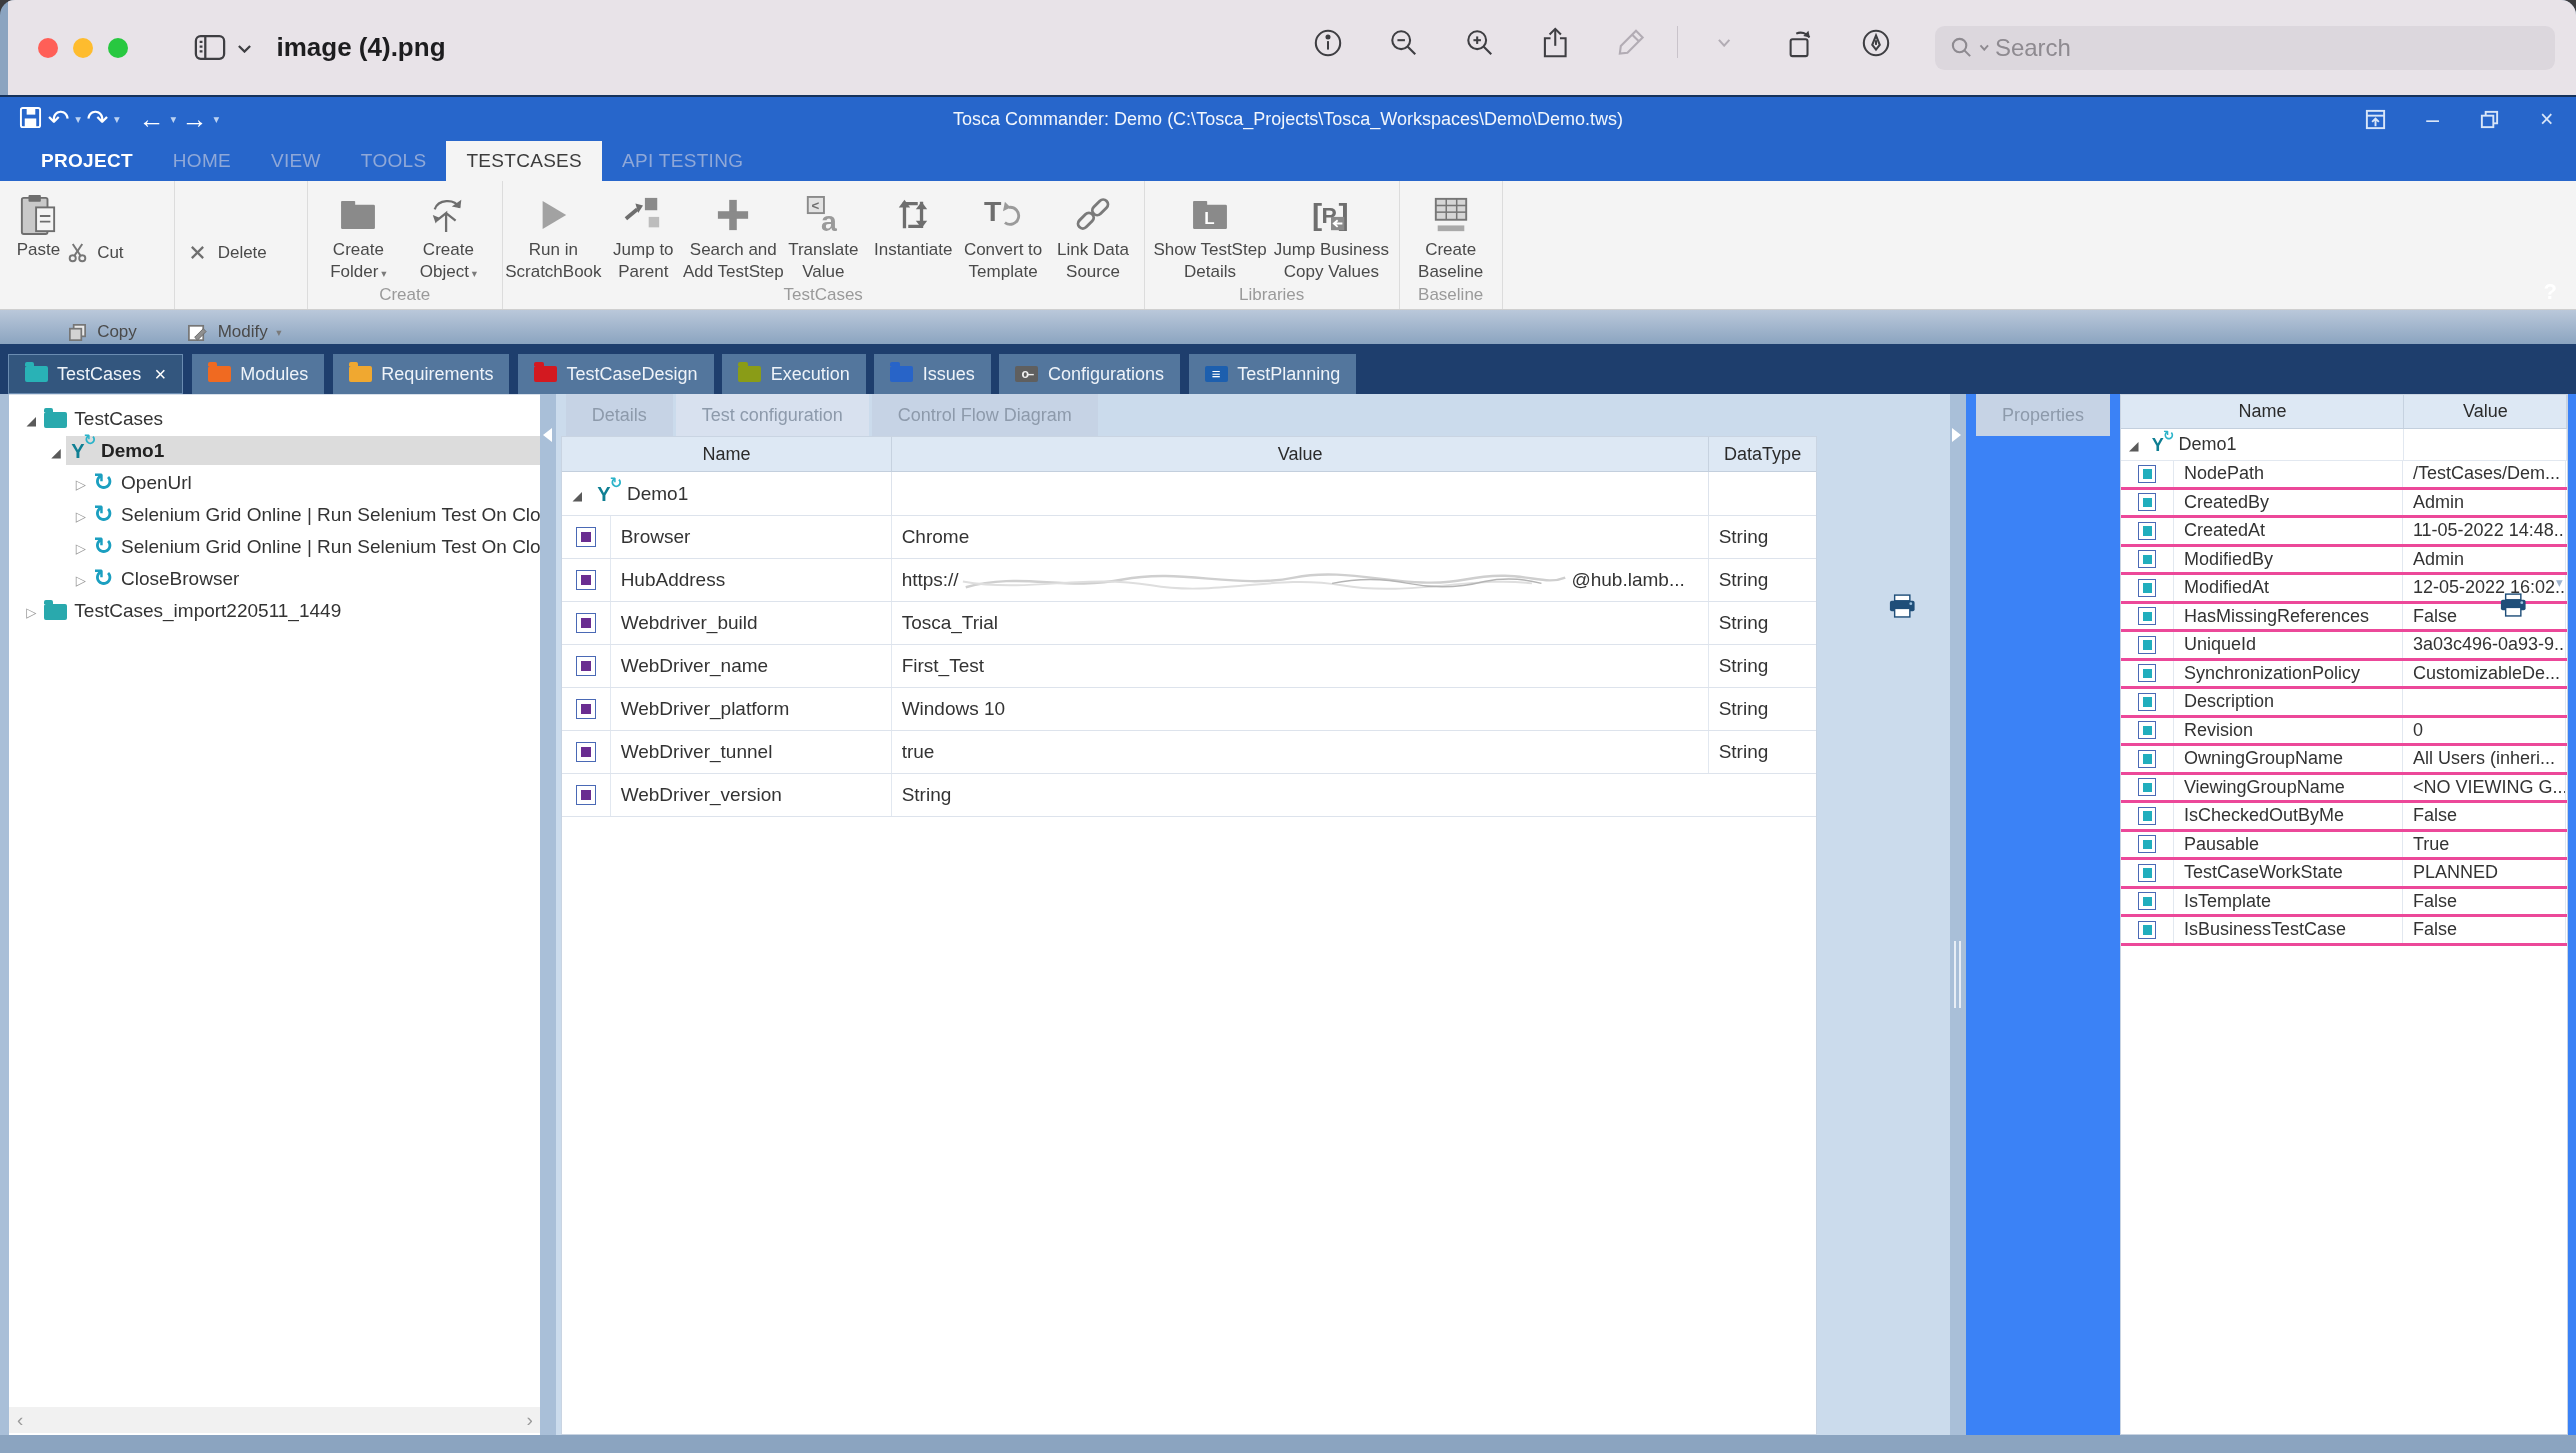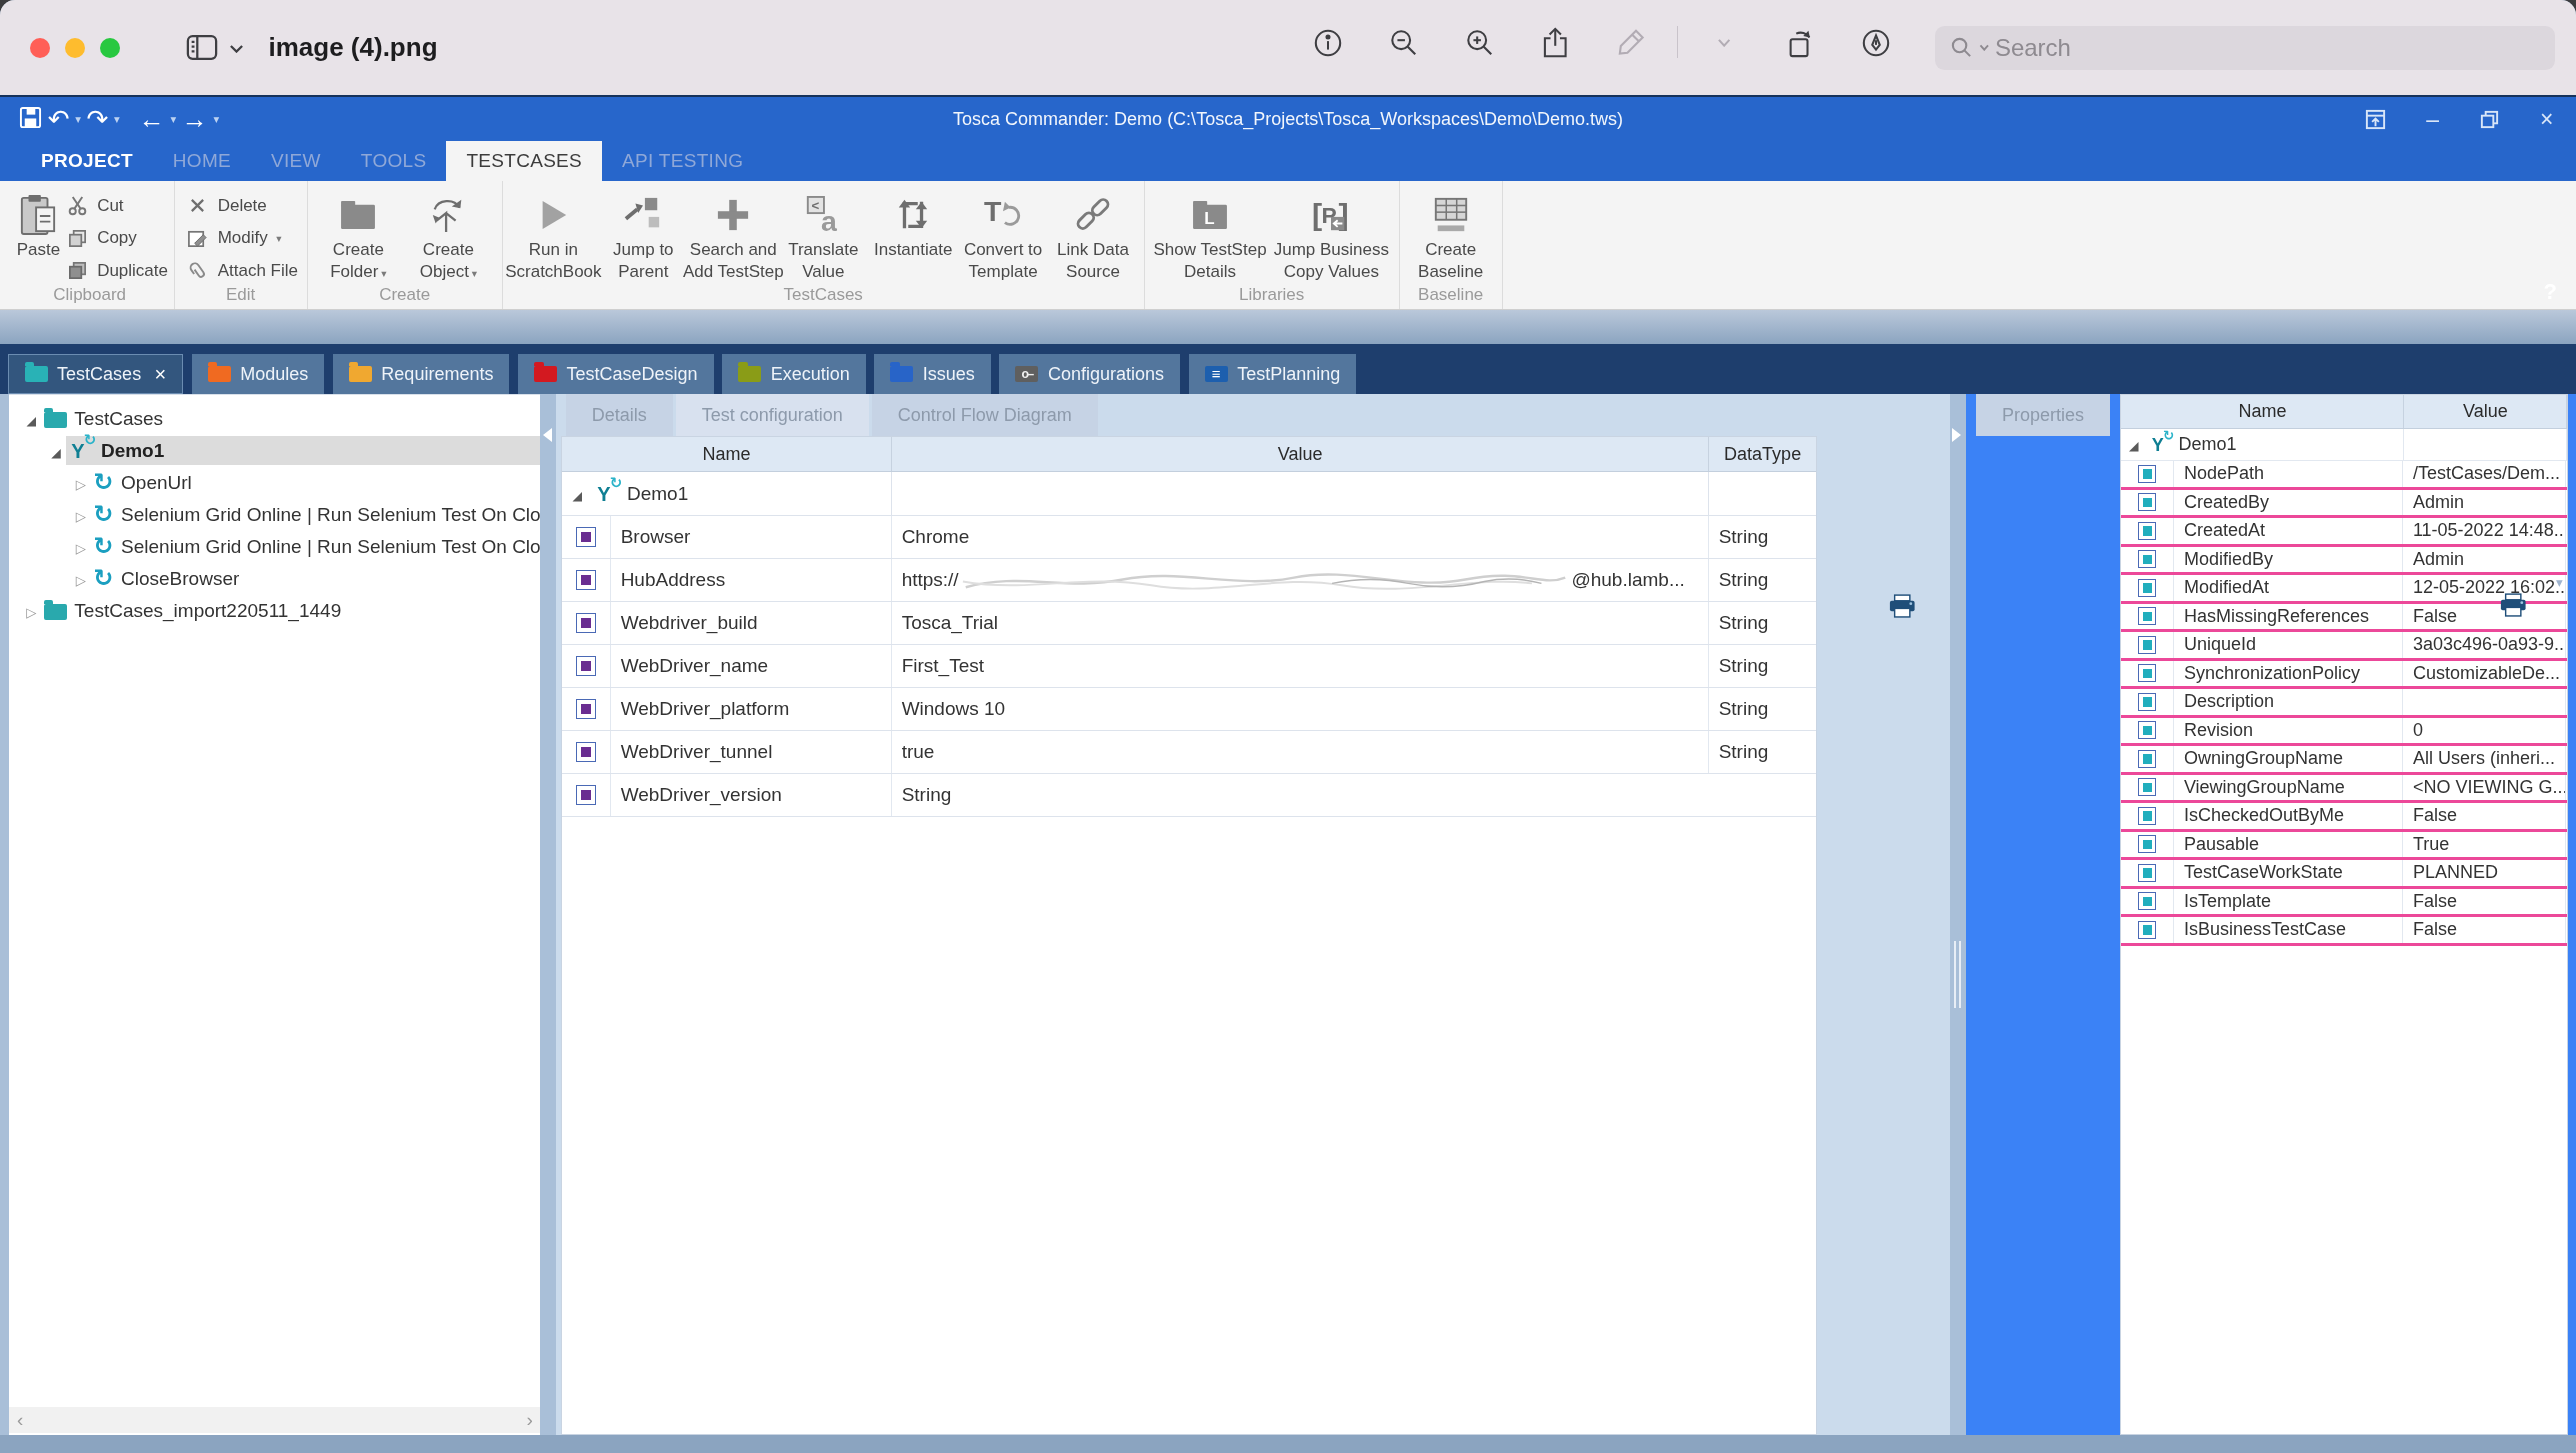--- a/index.html
+++ b/index.html
@@ -1,19 +1,19 @@
 <!DOCTYPE html>
 <html style="font-size:15px"><head>
 <meta charset="utf-8">
 <style>
   * { margin:0; padding:0; box-sizing:border-box; }
   html,body { background:#3c3c3e; }
   body { font-family:"Liberation Sans","DejaVu Sans",sans-serif; }
   .screen { position:relative; width:2576px; height:1454px; background:#8ba4c0;
-            border-radius:15px 15px 0 0; overflow:hidden; }
+            border-radius:15px 15px 0 0; overflow:hidden;padding-left:8px; }
 
   
   .macbar { position:relative; height:95px; background:#e8e3e8; display:flex; align-items:center; }
   .traffic { display:flex; gap:15px; margin-left:30px; }
   .tl { width:20px; height:20px; border-radius:50%; }
   .tl-red{ background:#ff5f57; } .tl-yellow{ background:#febc2e; } .tl-green{ background:#28c840; }
   .mac-sidebar { margin-left:65px; display:flex; align-items:center; gap:9.5px; color:#3e3e42; }
   .mac-title { margin-left:25px; font-size:26px; font-weight:700; color:#1d1d1f; }
   .mac-tools { margin-left:auto; display:flex; gap:42px; margin-right:21px; color:#3e3e42; }
   .mtool { display:flex; align-items:center; justify-content:center; width:34px; height:34px; }
@@ -47,21 +47,21 @@
   
   .ribbon { height:129px; background:#f4f4f4; border-bottom:1px solid #cfcfcf; display:flex; padding-left:5.7px; }
   .rgroup { position:relative; display:flex; flex-direction:column; border-right:1px solid #dcdcdc; padding:5.7px 5.7px 0 5.7px; }
   .rgroup-items { flex:1; display:flex; align-items:flex-start; }
   .rgroup-label { text-align:center; font-size:17px; color:#9a9a9a; padding:1.9px 0 3.8px 0; }
   .bigbtn { width:90px; display:flex; flex-direction:column; align-items:center; padding-top:3.8px; }
   .bigbtn .bicon { height:49px; display:flex; align-items:center; justify-content:center; }
   .bigbtn .bl { font-size:17px; color:#4a4a4a; line-height:1.25; text-align:center; white-space:nowrap; }
   .bigbtn .caret { font-size:10.5px; color:#7a7a7a; margin-left:2.9px; }
   .smallstack { display:flex; flex-direction:column; gap:9.5px; padding-top:7.6px; }
-  .smallbtn { display:flex; align-items:center; gap:8.6px; font-size:17px; color:#4a4a4a; white-space:nowrap; }
+  .smallbtn { display:flex; align-items:center; gap:8.6px; font-size:17px; color:#4a4a4a; white-space:nowrap;margin-top:47px; }
   .smallbtn .sicon { width:23px; height:23px; display:flex; align-items:center; justify-content:center; color:#767676; }
   .ribbon svg { display:block; }
 
   
   .strip { height:34px; background:linear-gradient(#bac8da,#8ba4c0); }
 
   
   .doctabs { height:50px; background:#1e3e6d; display:flex; align-items:flex-end; padding-left:7.6px; position:relative; }
   .wtab { height:40px; background:#53769d; display:flex; align-items:center; padding:0 16px; margin-right:8.6px;
           color:#eef3f9; font-size:18px; }

